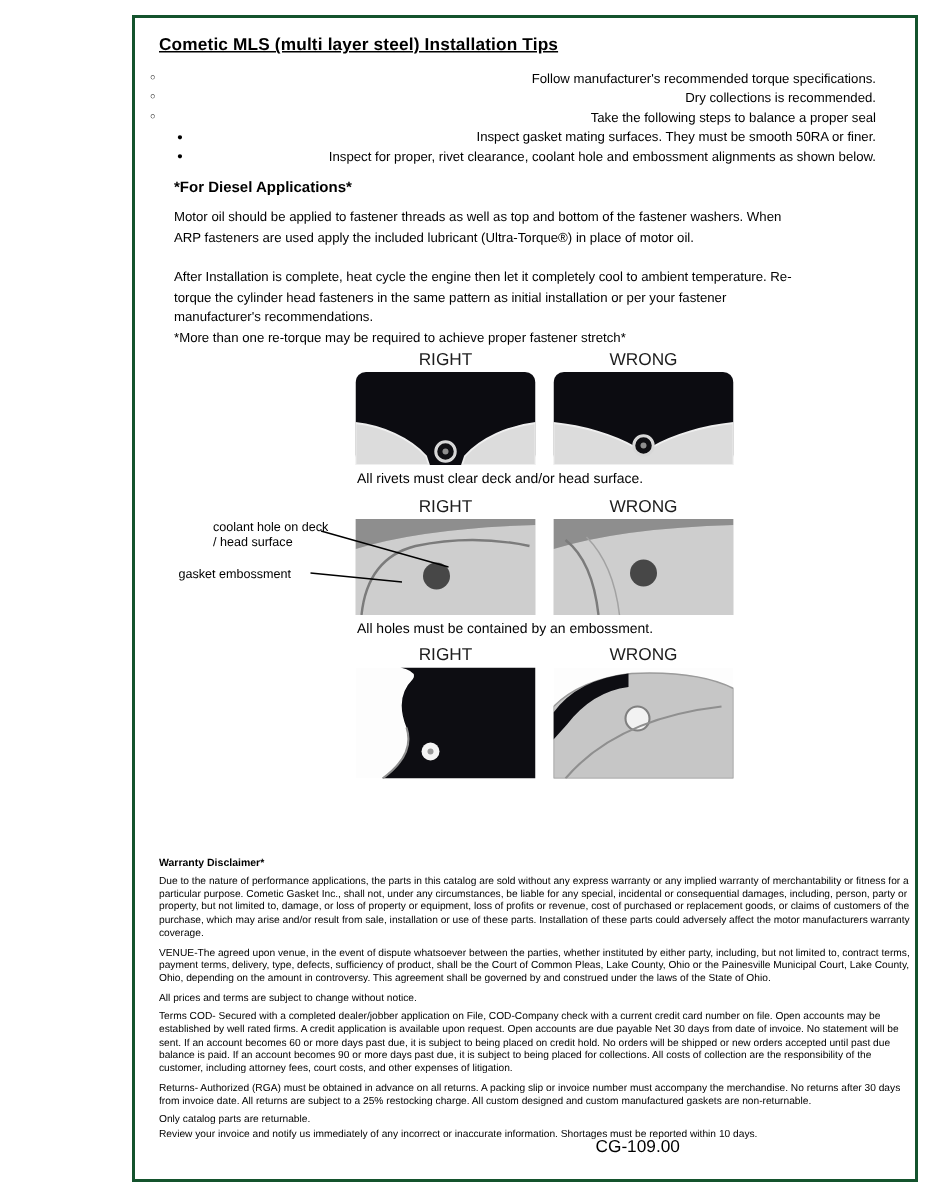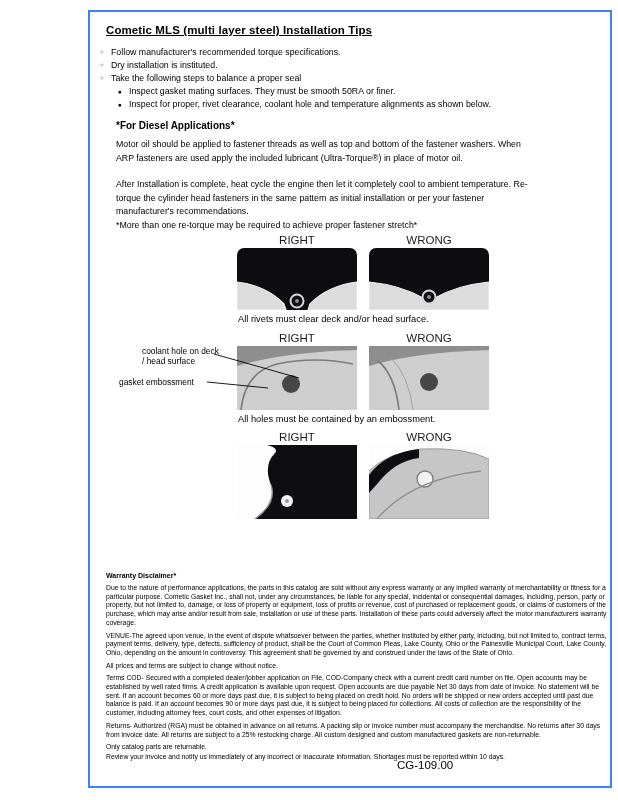--- a/index.html
+++ b/index.html
@@ -3,28 +3,28 @@
 <meta charset="utf-8">
 <style>
   * { margin:0; padding:0; box-sizing:border-box; }
   html,body { background:#ffffff; }
   .page {
     position:relative; width:618px; height:800px; background:#fff;
     font-family:"Liberation Sans", sans-serif; color:#000; overflow:hidden;
   }
   .frame {
     position:absolute; left:88px; top:10px; width:524px; height:778px;
-    border:2px solid #3b82f6;
+    border:2px solid #14532d;
   }
   .title {
     position:absolute; left:16px; top:12px;
     font-size:11.5px; font-weight:700; text-decoration:underline; letter-spacing:.1px;
   }
   .bullets { position:absolute; left:10px; top:34px; width:484px; }
-  .bullet { font-size:8.8px; line-height:13px; padding-left:11px; position:relative; }
+  .bullet { font-size:8.8px; line-height:13px; padding-left:11px; position:relative;text-align:right; }
   .bullet::before { content:"○"; position:absolute; left:0; top:0; font-size:6px; line-height:13px; }
   .bullet.sub { margin-left:18px; }
   .bullet.sub::before { content:"●"; font-size:6.5px; }
   .diesel-heading { position:absolute; left:26px; top:108px; font-size:10px; font-weight:700;text-align:right; }
   .para { position:absolute; left:26px; width:424px; font-size:8.8px; line-height:13.5px; }
   .p1 { top:126px; } .p2 { top:166px; }
   .note { position:absolute; left:26px; top:208px; font-size:8.8px; }
 
   .diagrams { position:absolute; left:147px; top:222px; width:252px; }
   .dg-block { position:relative; }
@@ -47,24 +47,24 @@
 </head>
 <body>
 
 <div class="page">
   <div class="frame">
 
     <div class="title">Cometic MLS (multi layer steel) Installation Tips</div>
 
     <div class="bullets">
       <div class="bullet">Follow manufacturer's recommended torque specifications.</div>
-      <div class="bullet">Dry installation is instituted.</div>
+      <div class="bullet">Dry collections is recommended.</div>
       <div class="bullet">Take the following steps to balance a proper seal</div>
       <div class="bullet sub">Inspect gasket mating surfaces.  They must be smooth 50RA or finer.</div>
-      <div class="bullet sub">Inspect for proper, rivet clearance, coolant hole and temperature alignments as shown below.</div>
+      <div class="bullet sub">Inspect for proper, rivet clearance, coolant hole and embossment alignments as shown below.</div>
     </div>
 
     <div class="diesel-heading">*For Diesel Applications*</div>
     <div class="para p2">After Installation is complete, heat cycle the engine then let it completely cool to ambient temperature. Re-torque the cylinder head fasteners in the same pattern as initial installation or per your fastener manufacturer's recommendations.</div>
     <div class="para p1">Motor oil should be applied to fastener threads as well as top and bottom of the fastener washers. When ARP fasteners are used apply the included lubricant (Ultra-Torque®) in place of motor oil.</div>
     <div class="note">*More than one re-torque may be required to achieve proper fastener stretch*</div>
 
     <div class="diagrams">
 
       <div class="dg-block">

